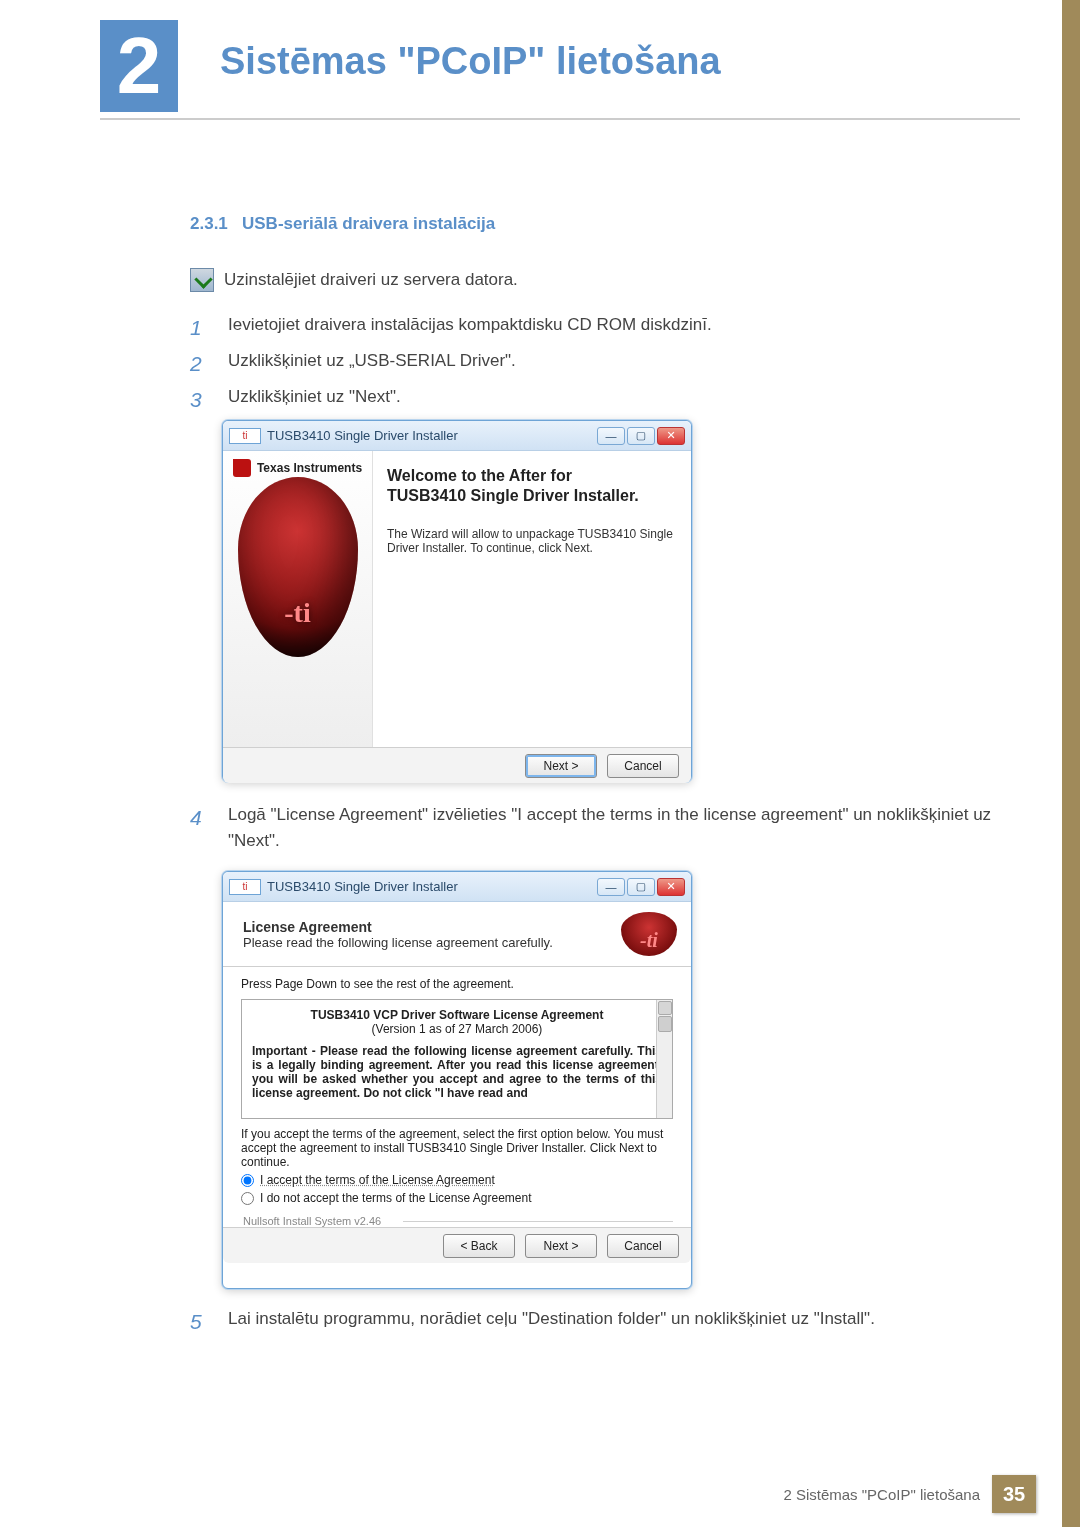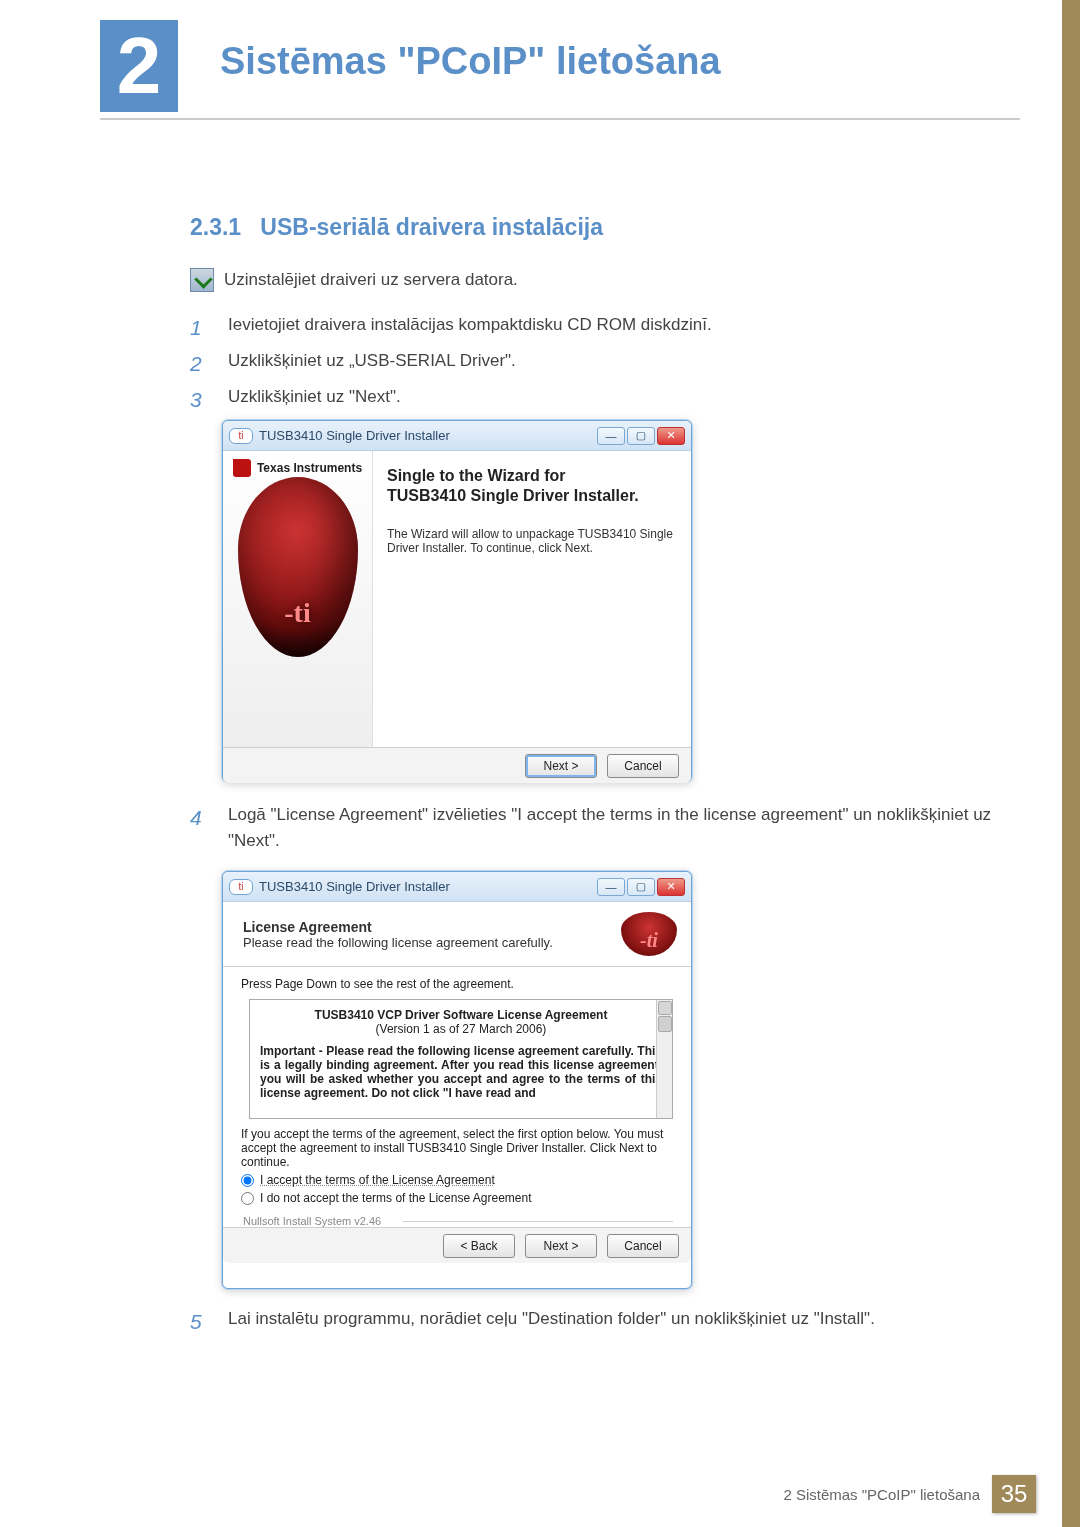--- a/index.html
+++ b/index.html
@@ -39,21 +39,21 @@
     position: absolute;
     left: 100px; top: 118px;
     width: 920px; height: 2px;
     background: #ccc;
   }
   .section-head {
     position: absolute;
     left: 190px; top: 214px;
     color: #5a8fc8;
     font-weight: bold;
-    font-size: 23px;
+    font-size: 17px;
   }
   .note-row {
     position: absolute;
     left: 190px; top: 268px;
     display: flex; align-items: center; gap: 10px;
   }
   .note-icon {
     width: 24px; height: 24px;
     background: linear-gradient(#cfd8e0,#9fb7cf);
     border: 1px solid #6c8aa8;
@@ -91,21 +91,21 @@
     height: 30px;
     background: linear-gradient(#e8f1fb,#d0e2f4);
     border-bottom: 1px solid #b8cfe6;
     display: flex; align-items: center; justify-content: space-between;
     padding: 0 6px;
     border-radius: 6px 6px 0 0;
     font-size: 13px; color: #2a4a6a;
   }
   .titlebar .left { display:flex; align-items:center; gap:6px; }
   .win-ico {
-    width:24px; height:16px; background:#fff; border:1px solid #6ea4d6; border-radius:6px;
+    width:32px; height:16px; background:#fff; border:1px solid #6ea4d6; border-radius:0;
     display:flex; align-items:center; justify-content:center; font-size:10px; color:#c33;
   }
   .win-ctrls { display:flex; gap:2px; }
   .win-btn {
     width: 28px; height: 18px;
     border: 1px solid #7aa8d4;
     background: linear-gradient(#f3f8fd,#d7e7f6);
     border-radius: 3px;
     display: flex; align-items:center; justify-content:center;
     font-size: 11px; color:#2a4a6a;
@@ -171,21 +171,21 @@
     position:relative;
   }
   .ti-small::after{
     content:"-ti"; position:absolute; bottom:4px; left:0; right:0; text-align:center;
     color:#f88; font-family:Georgia,serif; font-style:italic; font-size:20px; font-weight:bold;
   }
   .win2 .divider { height:1px; background:#cfcfcf; margin: 4px 0 10px; }
   .win2 .body { padding: 0 18px; font-size:12px; color:#222; }
   .license-box {
     border:1px solid #aaa; height:120px; margin-top:8px; padding:8px 10px;
-    font-size:12px; position:relative; overflow:hidden;margin-left:8px;
+    font-size:12px; position:relative; overflow:hidden;
   }
   .license-box .center { text-align:center; }
   .license-box .bold { font-weight:bold; margin-top:8px; text-align:justify; }
   .scroll {
     position:absolute; right:0; top:0; bottom:0; width:16px; background:#efefef; border-left:1px solid #ccc;
   }
   .scroll .up, .scroll .thumb {
     width:14px; height:14px; margin:1px; background:#d6d6d6; border:1px solid #aaa; border-radius:2px;
   }
   .scroll .thumb { height:16px; background:#cfcfcf; }
@@ -198,21 +198,21 @@
   }
 
   .page-footer {
     position:absolute; bottom:14px; right:44px;
     display:flex; align-items:center; gap:12px;
   }
   .page-footer .txt { font-size:15px; color:#666; }
   .page-footer .pg {
     width:44px; height:38px; background:#a08a5a; color:#fff;
     display:flex; align-items:center; justify-content:center;
-    font-size:24px; font-weight:normal;
+    font-size:20px; font-weight:bold;
     box-shadow: 1px 1px 3px rgba(0,0,0,.3);
   }
 </style>
 </head>
 <body>
 
 <div class="right-border"></div>
 
 <div class="chapter-box">2</div>
 <div class="chapter-title">Sistēmas "PCoIP" lietošana</div>
@@ -264,21 +264,21 @@
     <div class="win1-left">
       <div class="ti-badge">
         <div class="ti-chip"></div>
         <span>Texas Instruments</span>
       </div>
       <div class="ti-big">
         <div class="ti-bigtxt">-ti</div>
       </div>
     </div>
     <div class="win1-right">
-      <h3>Single to the Wizard for</h3>
+      <h3>Welcome to the After for</h3>
       <h3>TUSB3410 Single Driver Installer.</h3>
       <p class="small">The Wizard will allow to unpackage TUSB3410 Single Driver Installer. To continue, click Next.</p>
     </div>
   </div>
   <div class="win-footer">
     <div class="btn primary">Next &gt;</div>
     <div class="btn">Cancel</div>
   </div>
 </div>
 

